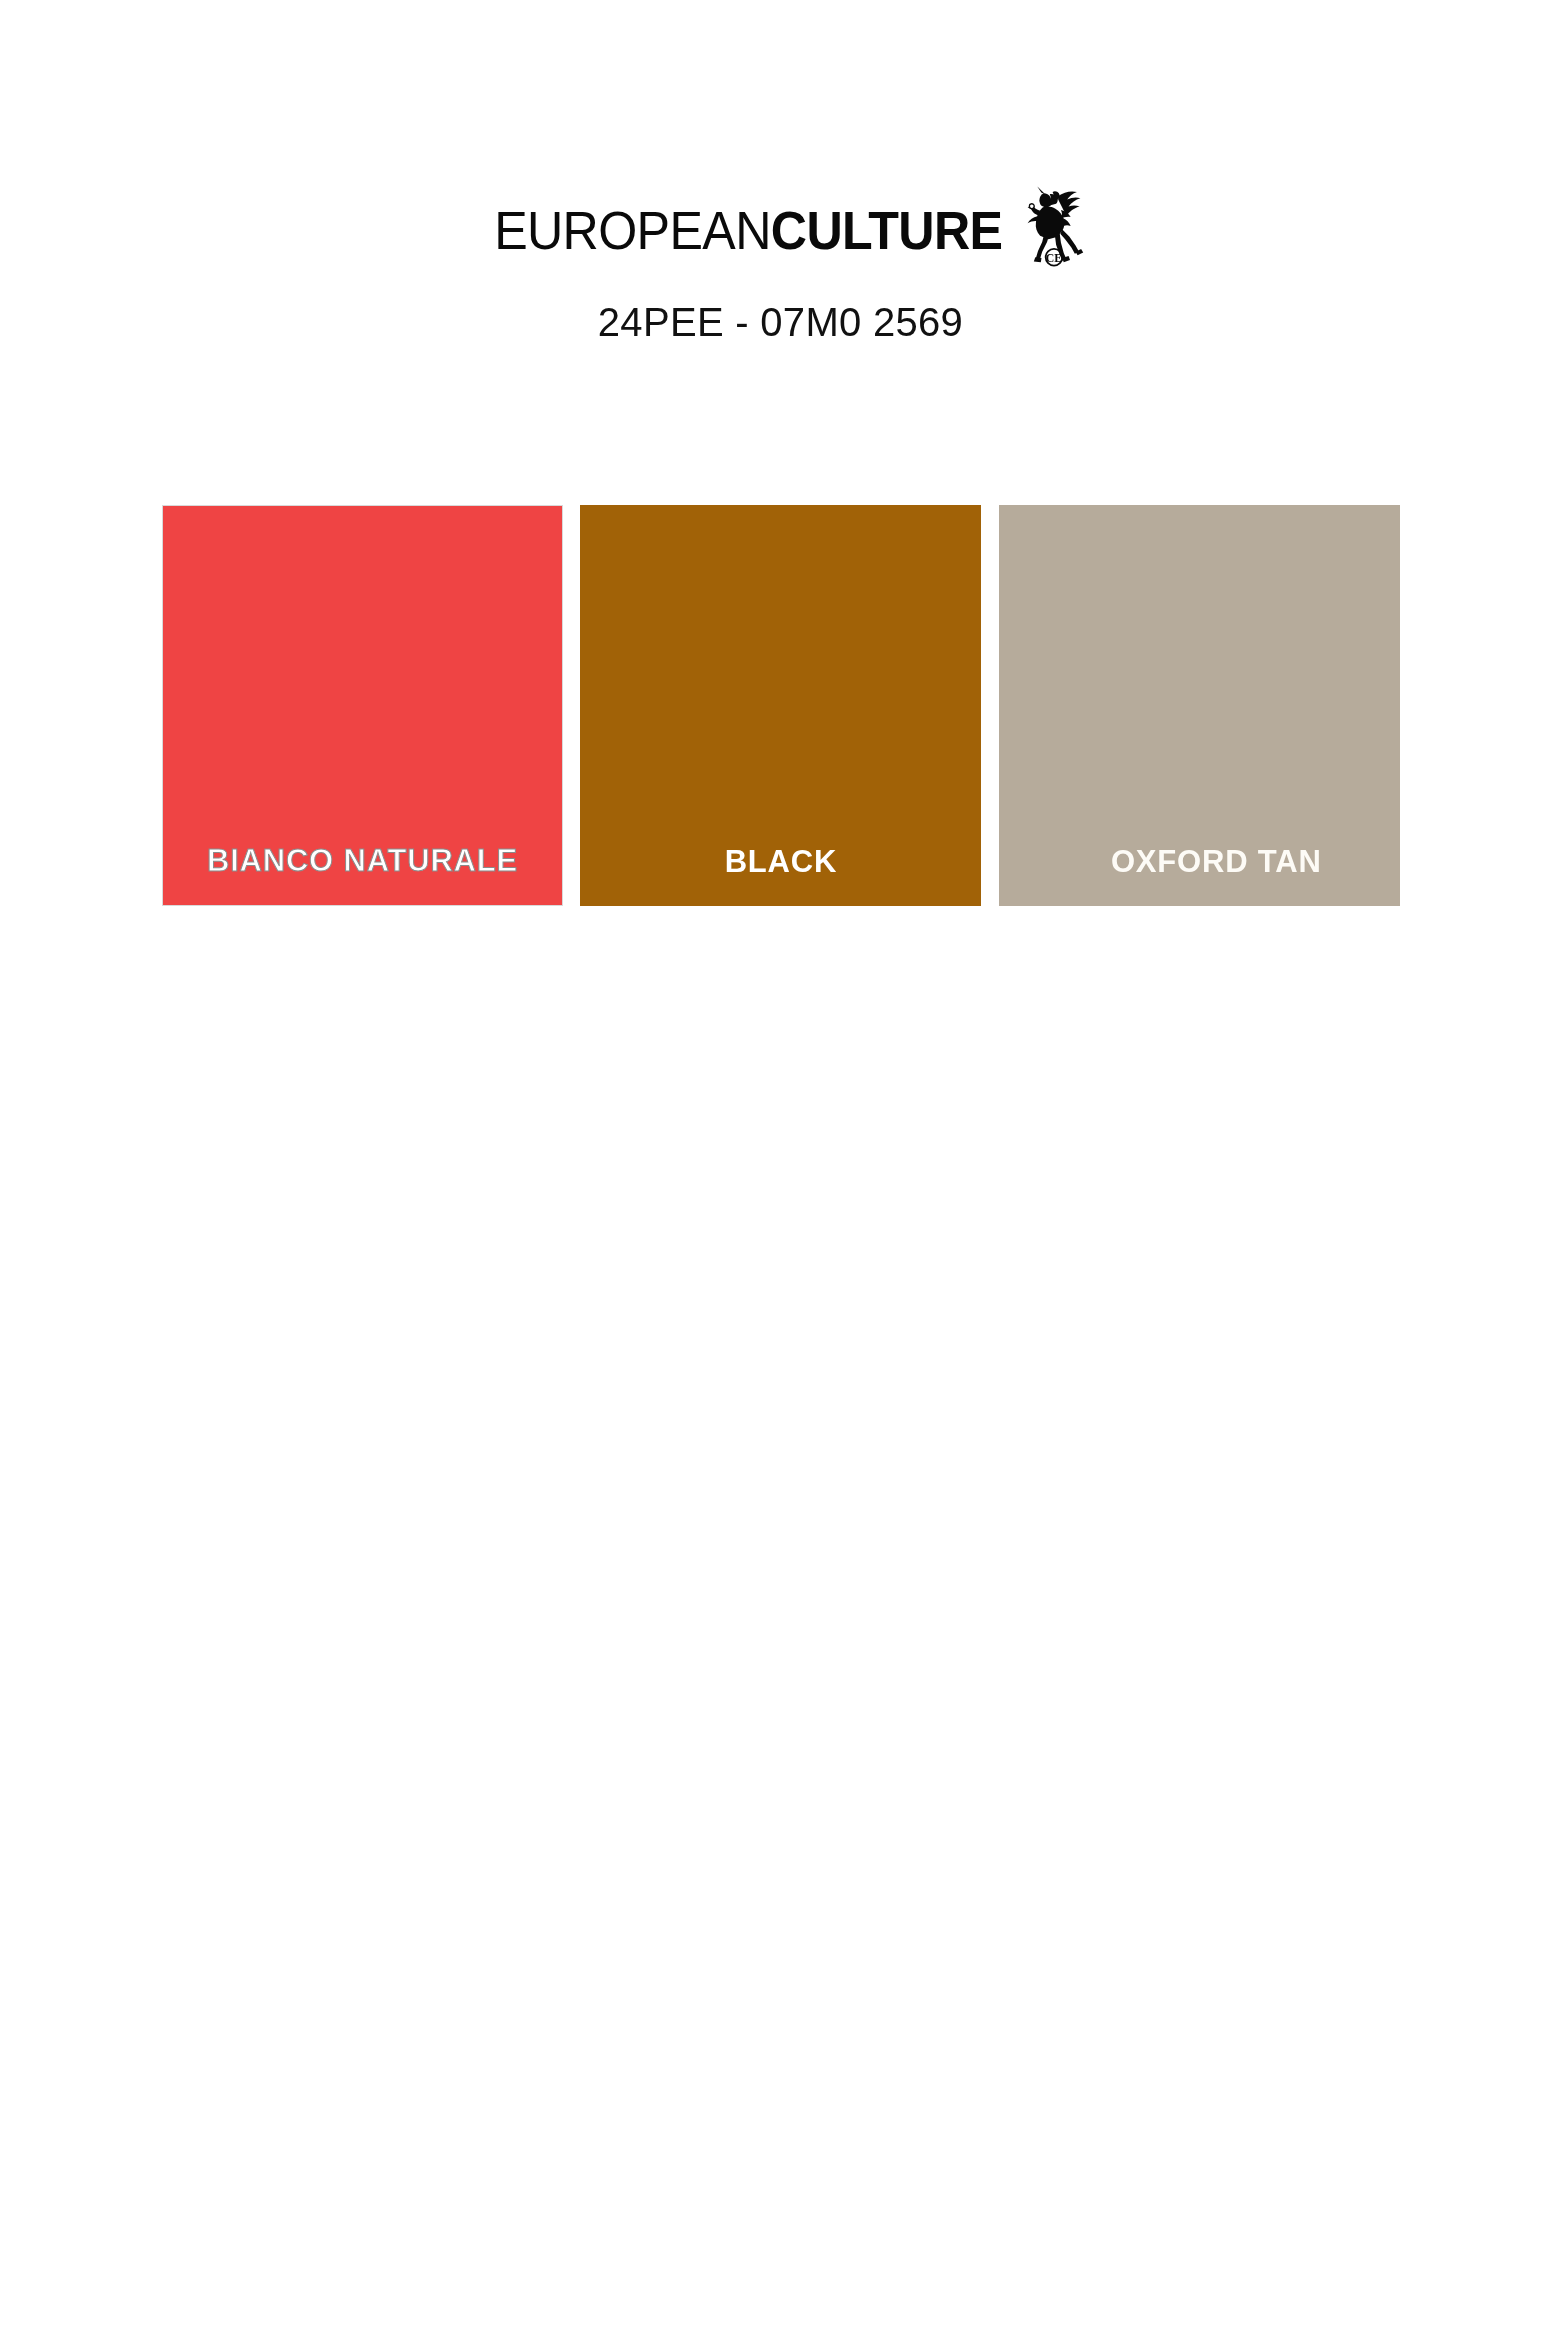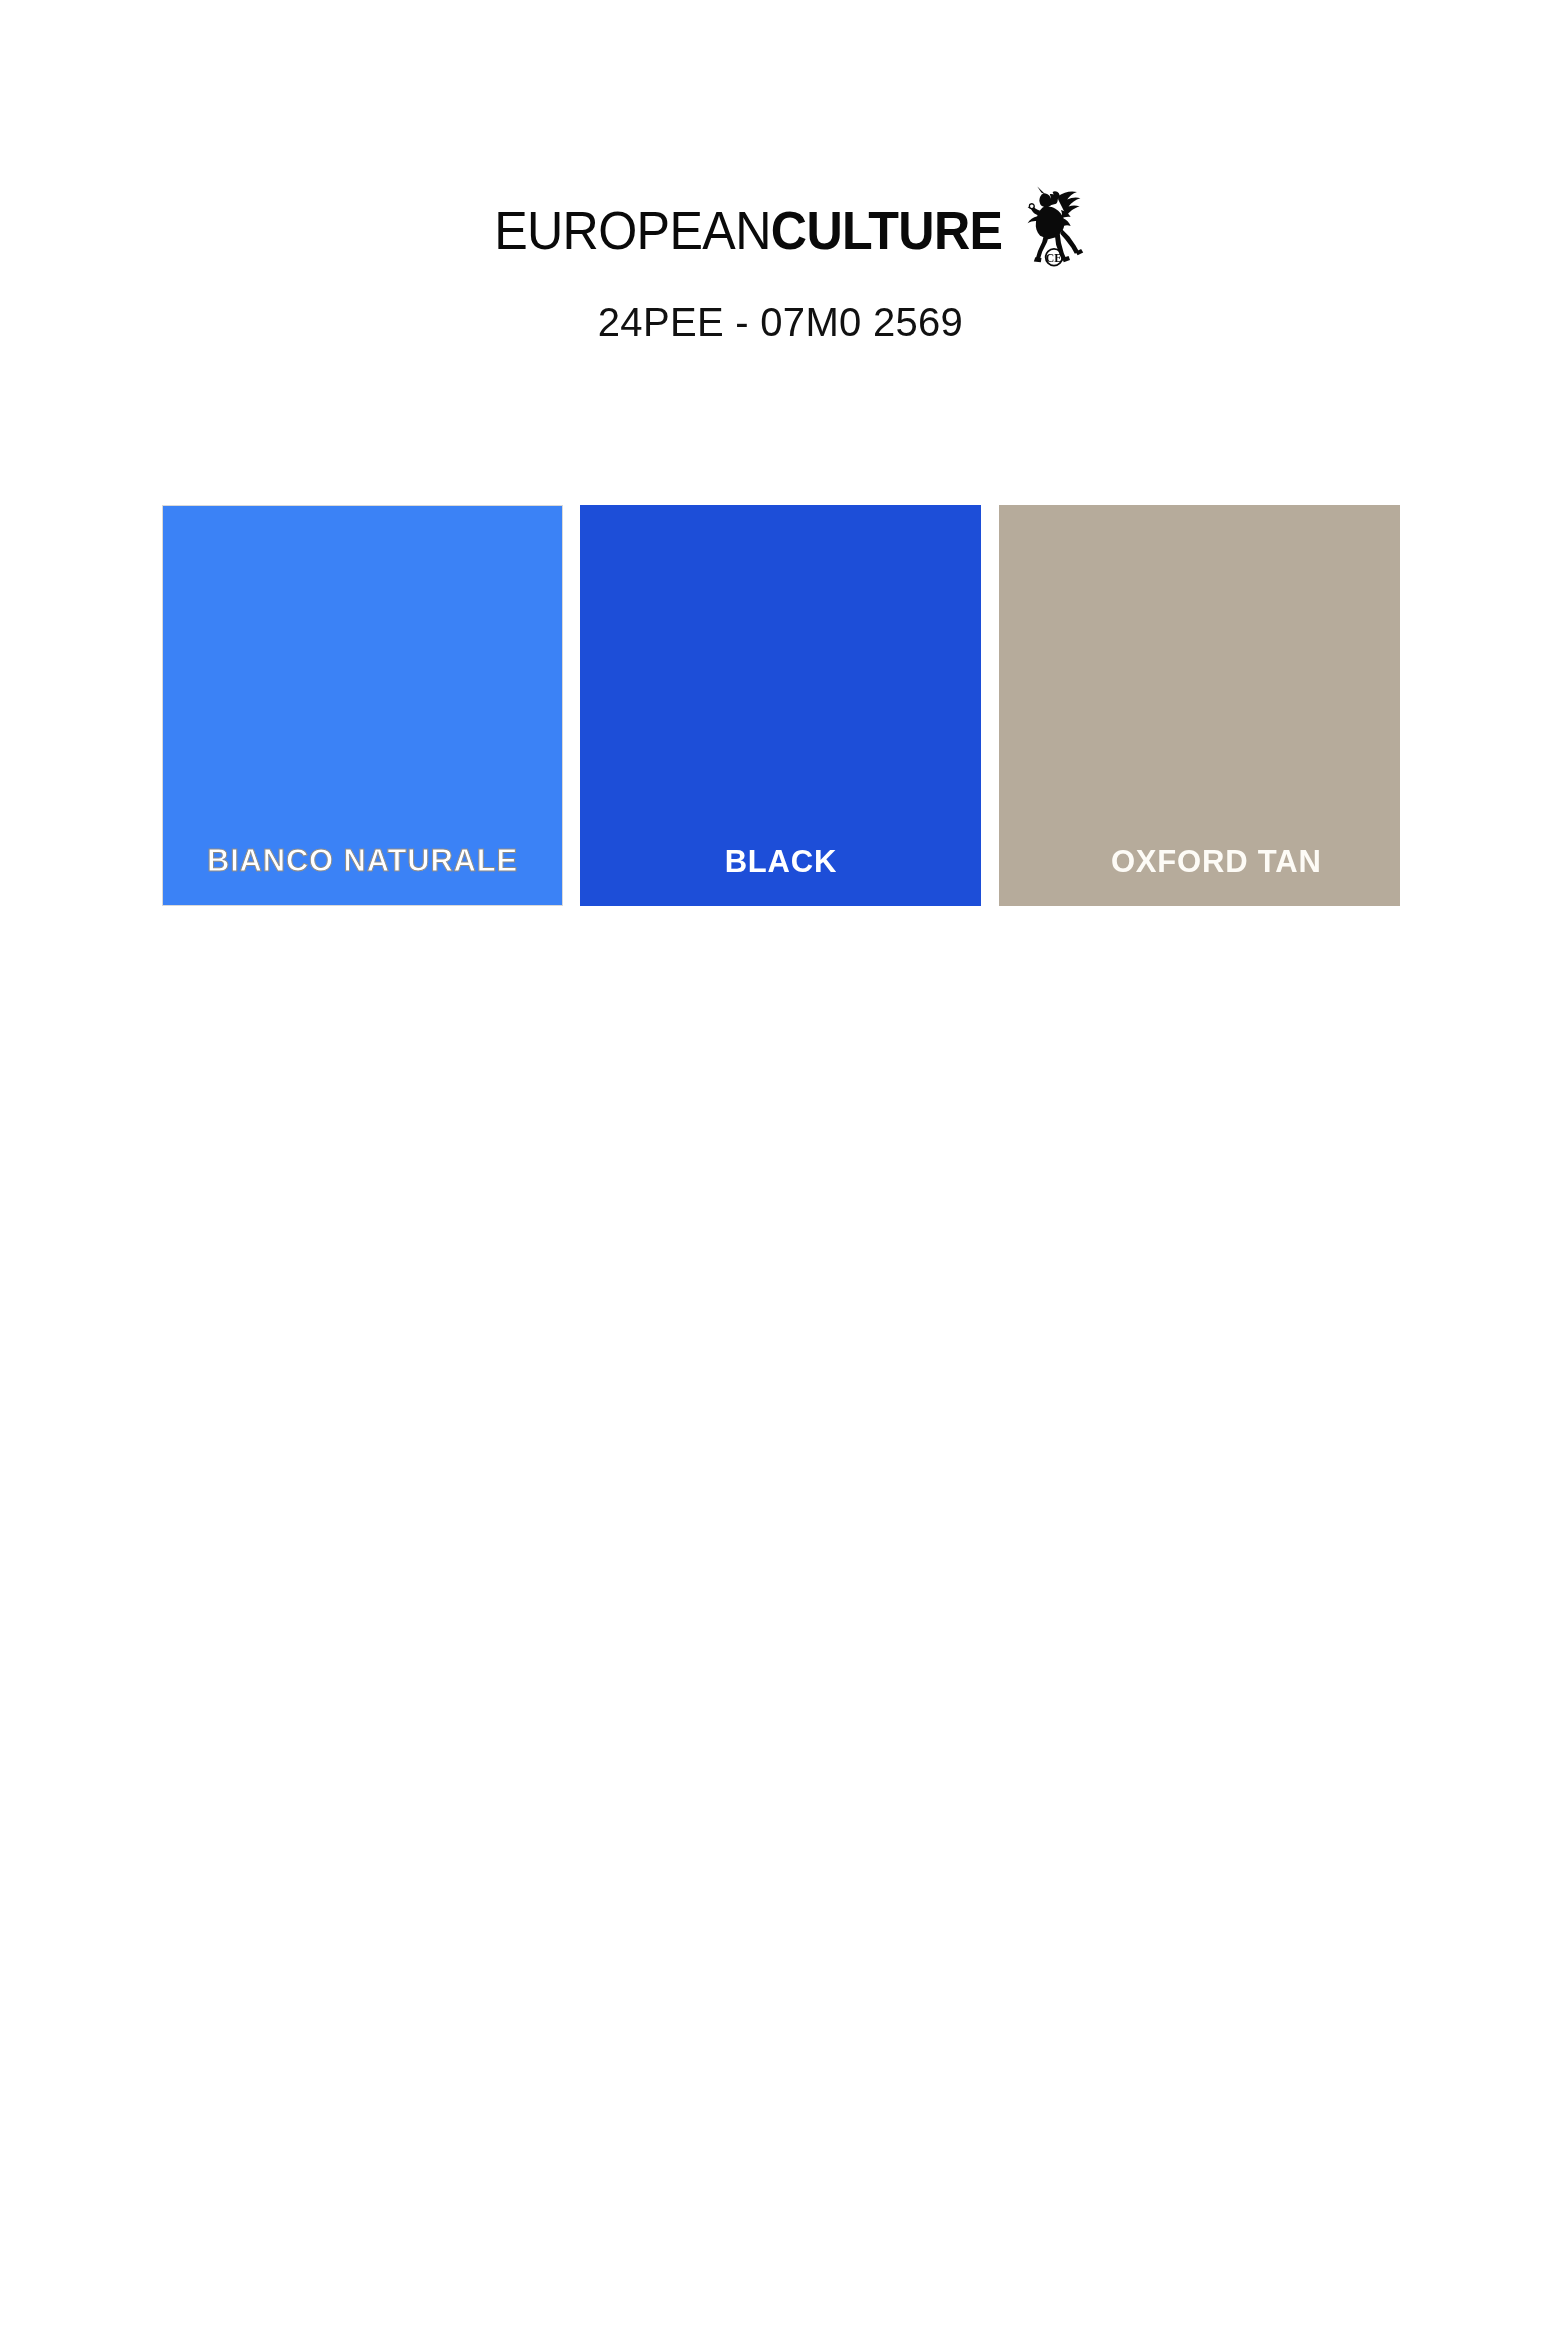--- a/index.html
+++ b/index.html
@@ -104,30 +104,30 @@
     bottom: 29px;
     text-align: center;
     font-size: 31px;
     font-weight: 700;
     letter-spacing: 0.8px;
     line-height: 1;
   }
 
   
   .sw-bianco {
-    background: #3b82f6;
+    background: #ef4444;
     border: 1.4px solid #d9d9d9;
   }
   .sw-bianco .swatch-label {
     color: #ffffff;
     -webkit-text-stroke: 1px #8b8b8b;
     text-shadow: none;
   }
 
-  .sw-black { background: #1d4ed8; }
+  .sw-black { background: #a16207; }
   .sw-black .swatch-label { color: #ffffff; }
 
   .sw-tan { background: #b6ab9b; }
   .sw-tan .swatch-label { color: #fdfbf6; padding-left: 34px; }
 
   .sw-navy { background: #313239; }
   .sw-navy .swatch-label { color: #ffffff; }
 
   .swatch-spacer {
     width: 401px;

